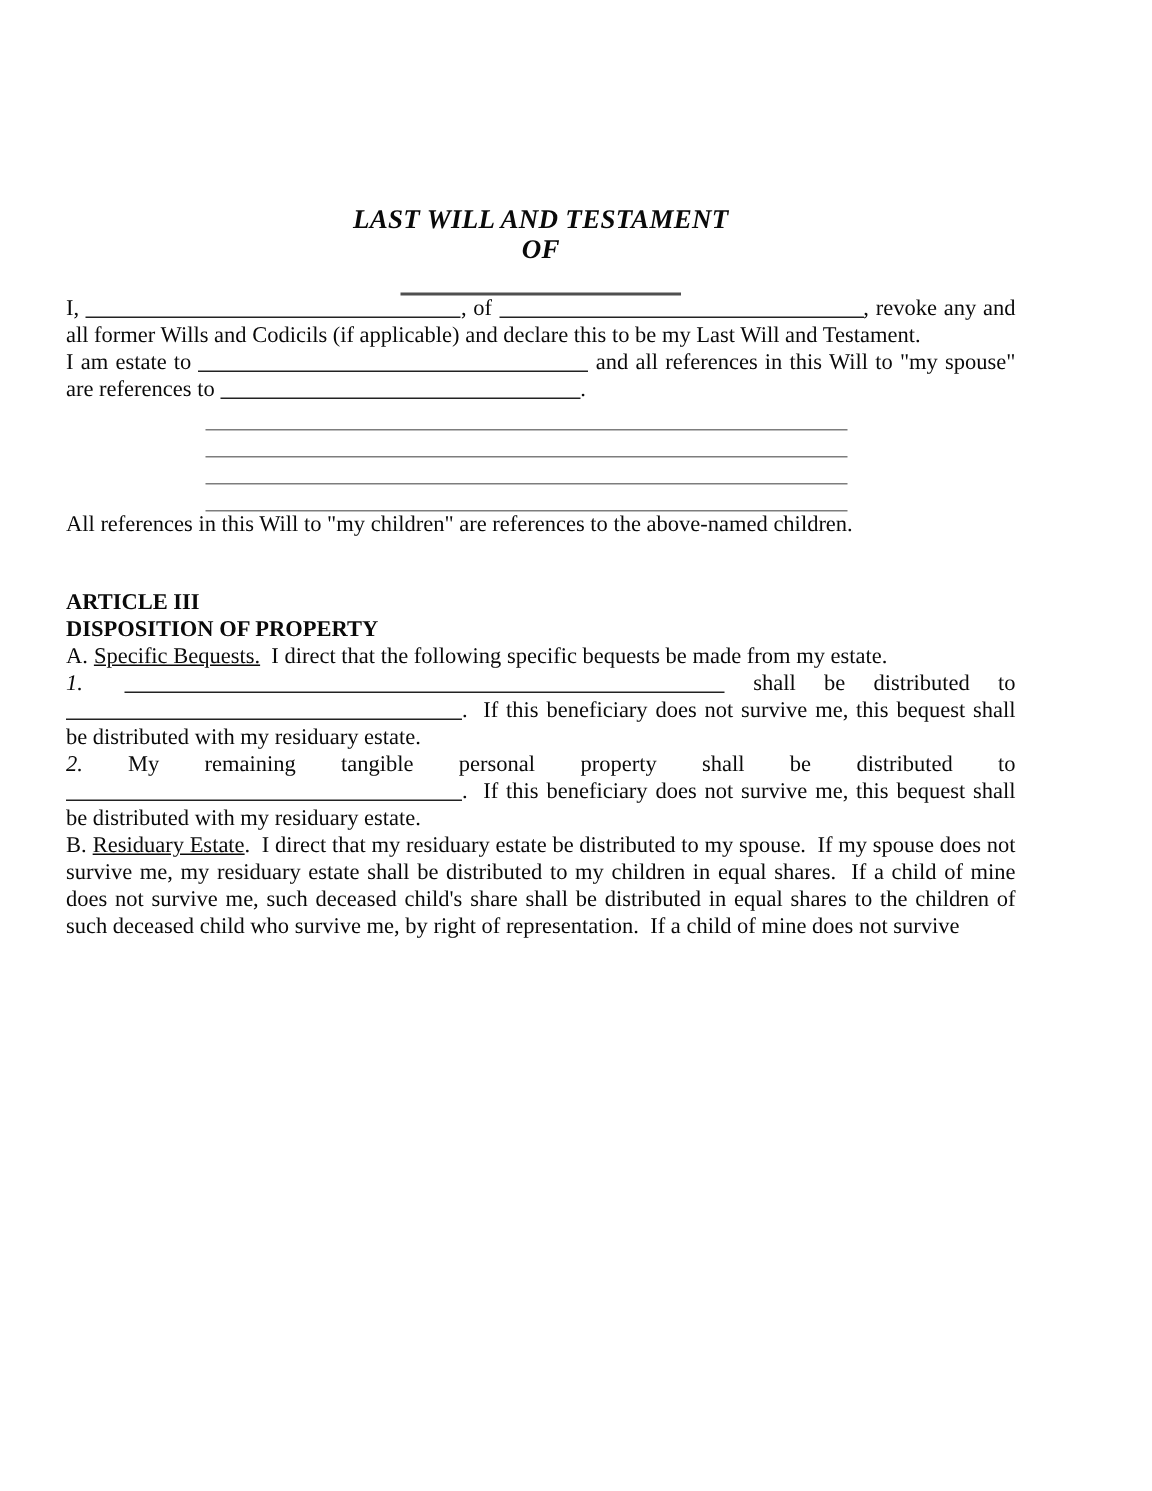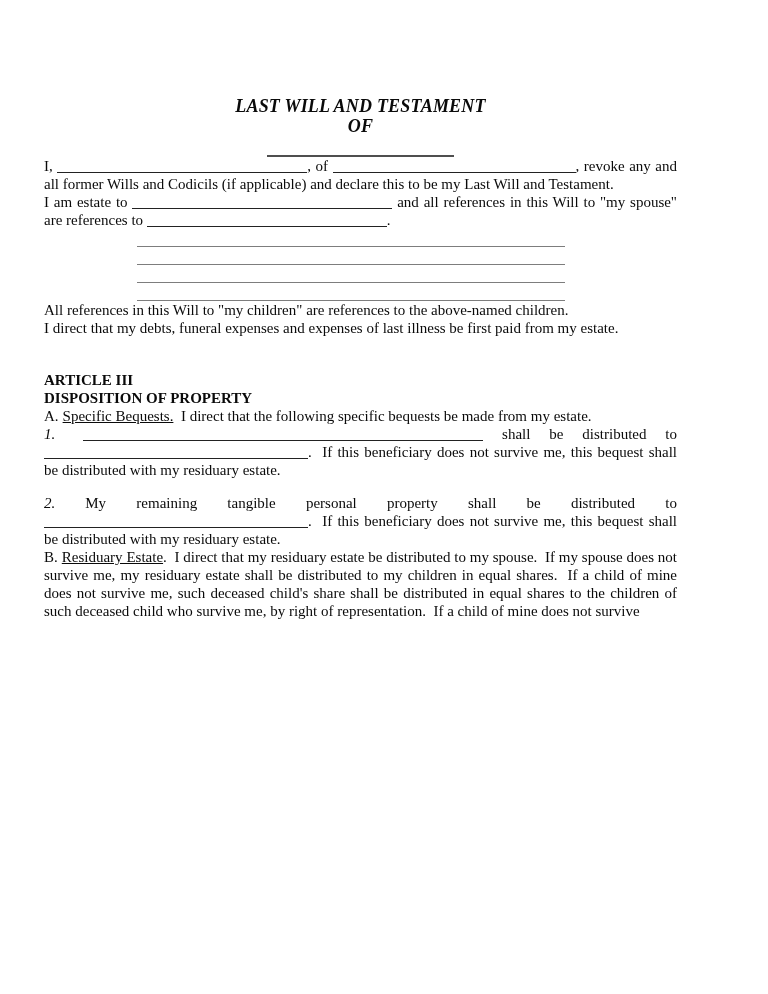--- a/index.html
+++ b/index.html
@@ -16,20 +16,21 @@
     padding: 96px 91px 0 44px;
     overflow: hidden;
   }
   .doc-title {
     text-align: center;
     font-weight: bold;
     font-style: italic;
     font-size: 18px;
     line-height: 20px;
     letter-spacing: 0.2px;
+    margin-top: 40px;
   }
   .name-line {
     width: 187px;
     height: 0;
     margin: 19px auto 0 auto;
     border-bottom: 2px solid #4f4f4f;
   }
   p.body-text {
     margin: 0;
     text-align: justify;
@@ -42,21 +43,21 @@
   .child-line {
     height: 17px;
     width: 428px;
     margin-left: 93px;
     border-bottom: 1.5px solid #7d7d7d;
   }
   .children-note { margin-top: 0; }
   .para-gap { margin-top: 16px; }
   .para-gap17 { margin-top: 17px; }
   .bequest-item { margin-top: 16px; margin-left: 24px; }
-  .bequest-item.second { margin-top: 15px; }
+  .bequest-item.second { }
   .residuary { margin-top: 16px; }
   .blank {
     display: inline-block;
     height: 13px;
     margin-bottom: -2px;
     border-bottom: 1.5px solid #222222;
   }
   .tab { display: inline-block; width: 28px; }
   .tab-2 { display: inline-block; width: 30px; }
   .num { font-style: italic; }
@@ -87,21 +88,20 @@
 
 
   <div class="child-line"></div>
   <div class="child-line"></div>
   <div class="child-line"></div>
   <div class="child-line"></div>
 
   <p class="body-text children-note">All references in this Will to "my children" are references to the above-named children.</p>
 
 
-  <p class="body-text para-gap">I direct that my debts, funeral expenses and expenses of last illness be first paid from my estate.</p>
 
   <div class="art-heading">
     <div>ARTICLE III</div>
     <div>DISPOSITION OF PROPERTY</div>
   </div>
 
   <p class="body-text para-gap17"><span class="sec-label">A.</span><span class="u">Specific Bequests.</span>
     <span>&nbsp;I direct that the following specific bequests be made from my estate.</span></p>
 
   <p class="body-text bequest-item"><span class="num">1.</span><span class="tab"></span><span class="blank" style="width:400px"></span>

